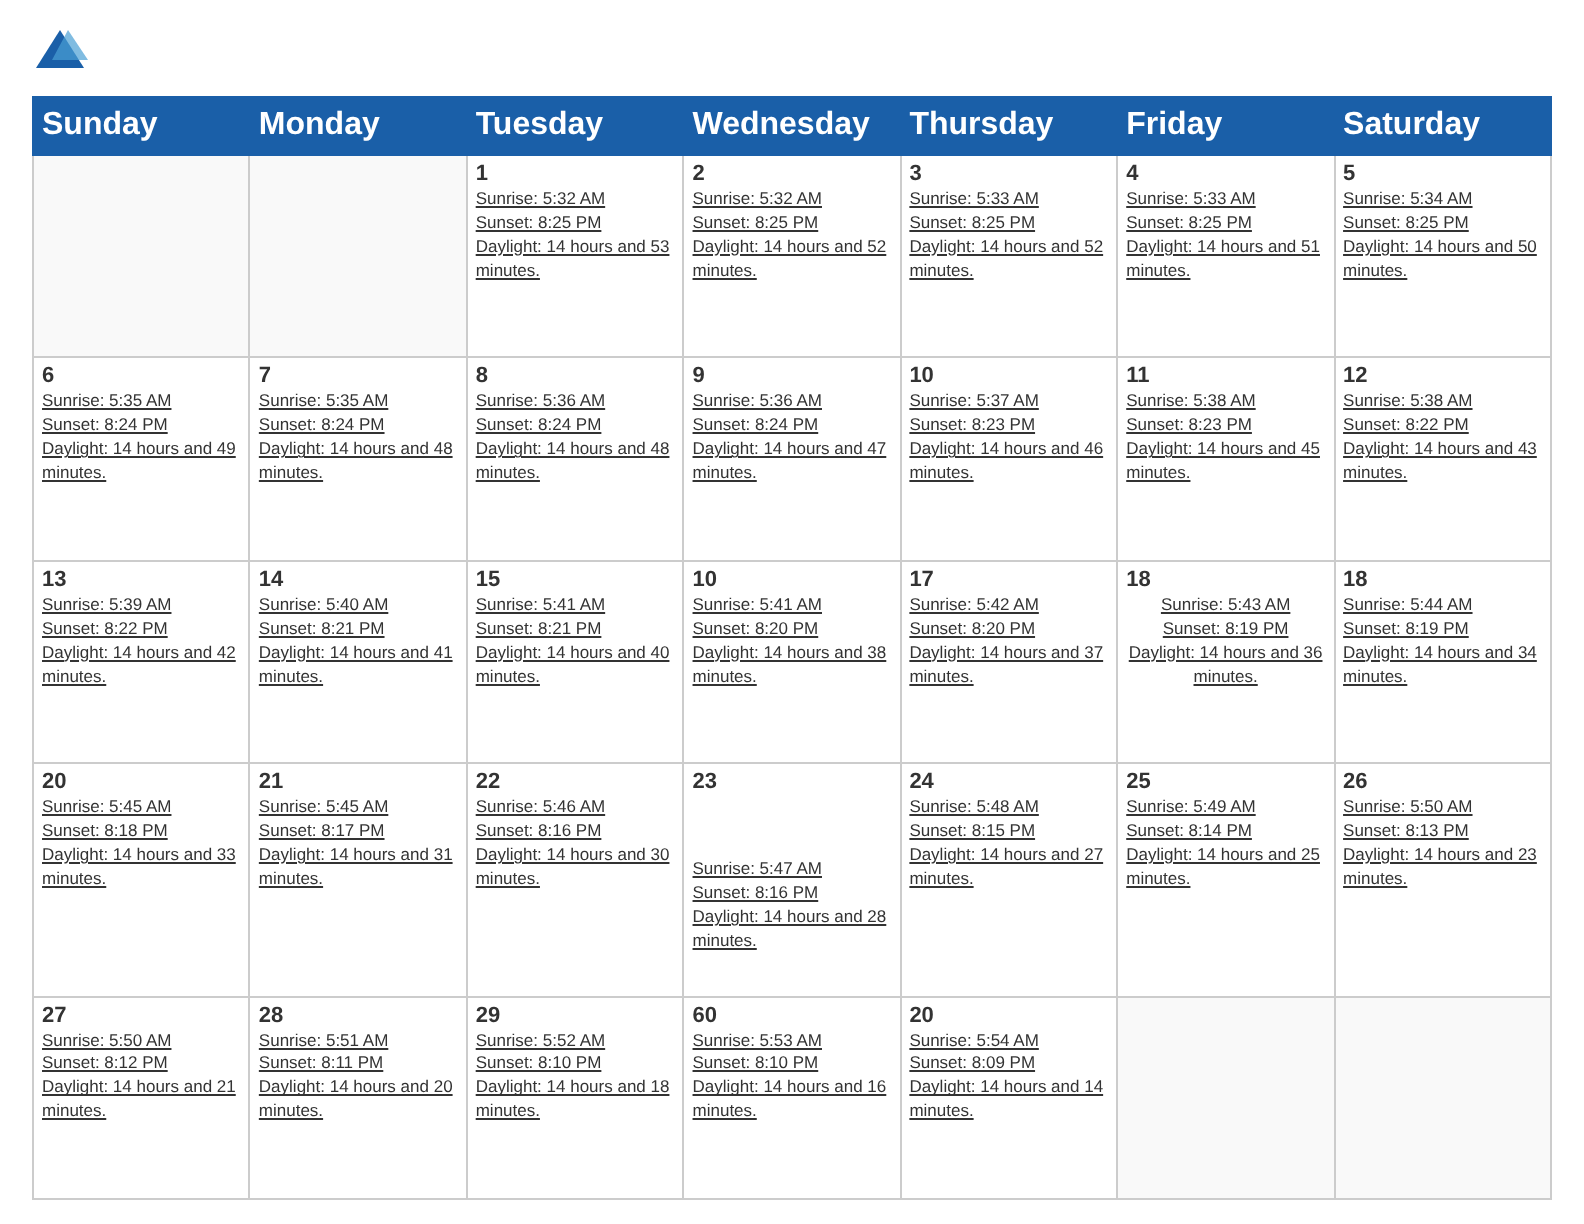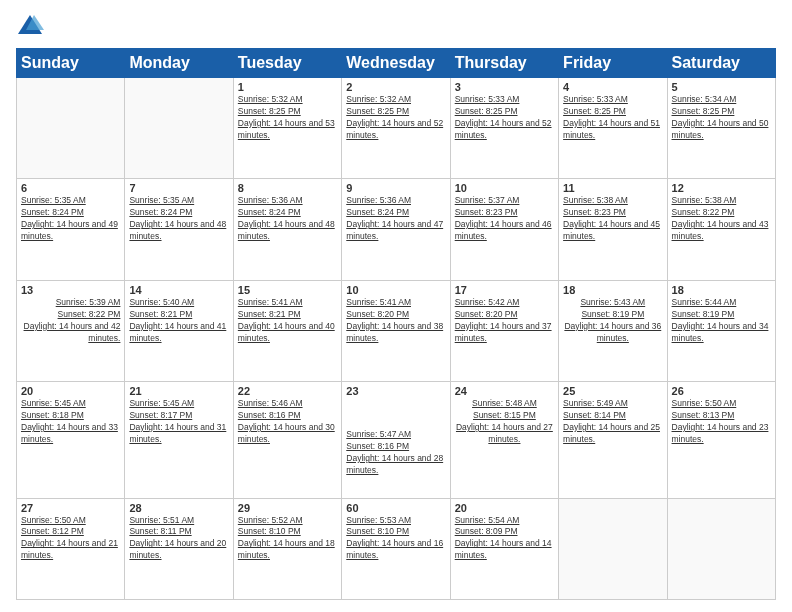--- a/index.html
+++ b/index.html
@@ -211,21 +211,21 @@
           <td>
             <span class="day-num">12</span>
             <div class="day-info" style="white-space: pre-line;">Sunrise: 5:38 AM
 Sunset: 8:22 PM
 Daylight: 14 hours and 43 minutes.</div>
           </td>
         </tr>
         <tr>
           <td>
             <span class="day-num">13</span>
-            <div class="day-info" style="white-space: pre-line; text-align: right;">Sunrise: 5:39 AM
+            <div class="day-info" style="white-space: pre-line;">Sunrise: 5:39 AM
 Sunset: 8:22 PM
 Daylight: 14 hours and 42 minutes.</div>
           </td>
           <td>
             <span class="day-num">14</span>
             <div class="day-info" style="white-space: pre-line;">Sunrise: 5:40 AM
 Sunset: 8:21 PM
 Daylight: 14 hours and 41 minutes.</div>
           </td>
           <td>
@@ -279,21 +279,21 @@
 Daylight: 14 hours and 30 minutes.</div>
           </td>
           <td>
             <span class="day-num">23</span>
             <div class="day-info" style="white-space: pre-line; margin-top: 32px;">Sunrise: 5:47 AM
 Sunset: 8:16 PM
 Daylight: 14 hours and 28 minutes.</div>
           </td>
           <td>
             <span class="day-num">24</span>
-            <div class="day-info" style="white-space: pre-line; text-align: center;">Sunrise: 5:48 AM
+            <div class="day-info" style="white-space: pre-line;">Sunrise: 5:48 AM
 Sunset: 8:15 PM
 Daylight: 14 hours and 27 minutes.</div>
           </td>
           <td>
             <span class="day-num">25</span>
             <div class="day-info" style="white-space: pre-line;">Sunrise: 5:49 AM
 Sunset: 8:14 PM
 Daylight: 14 hours and 25 minutes.</div>
           </td>
           <td>

